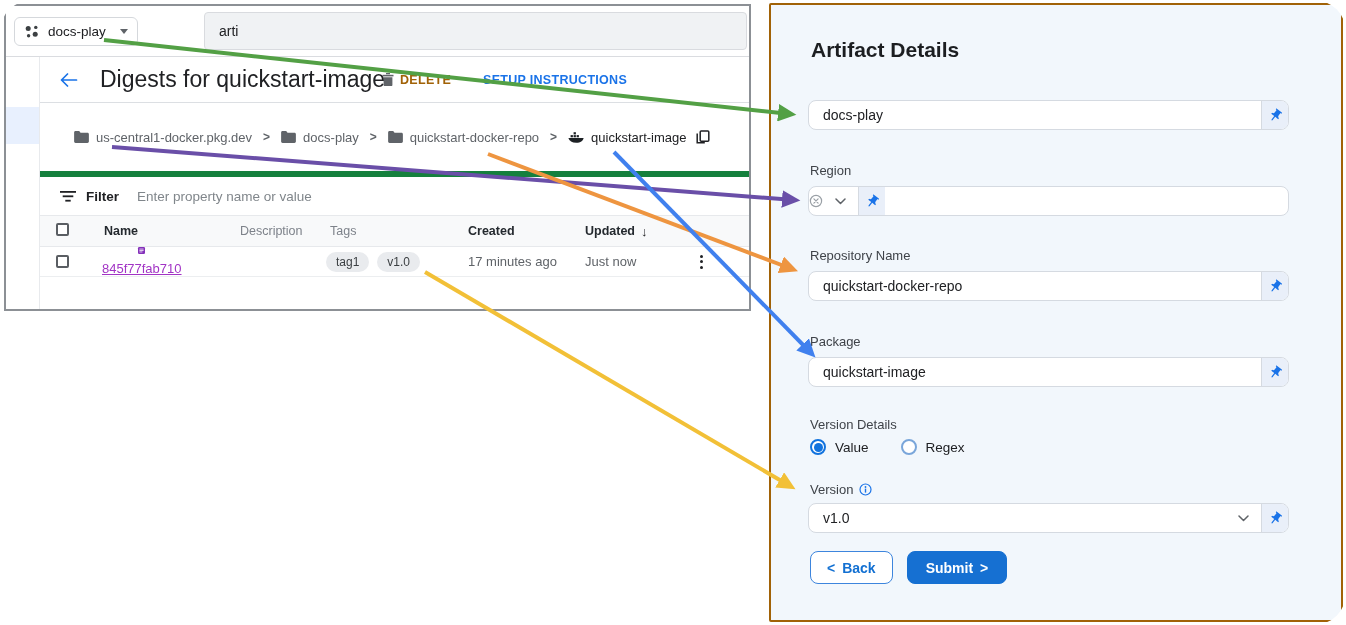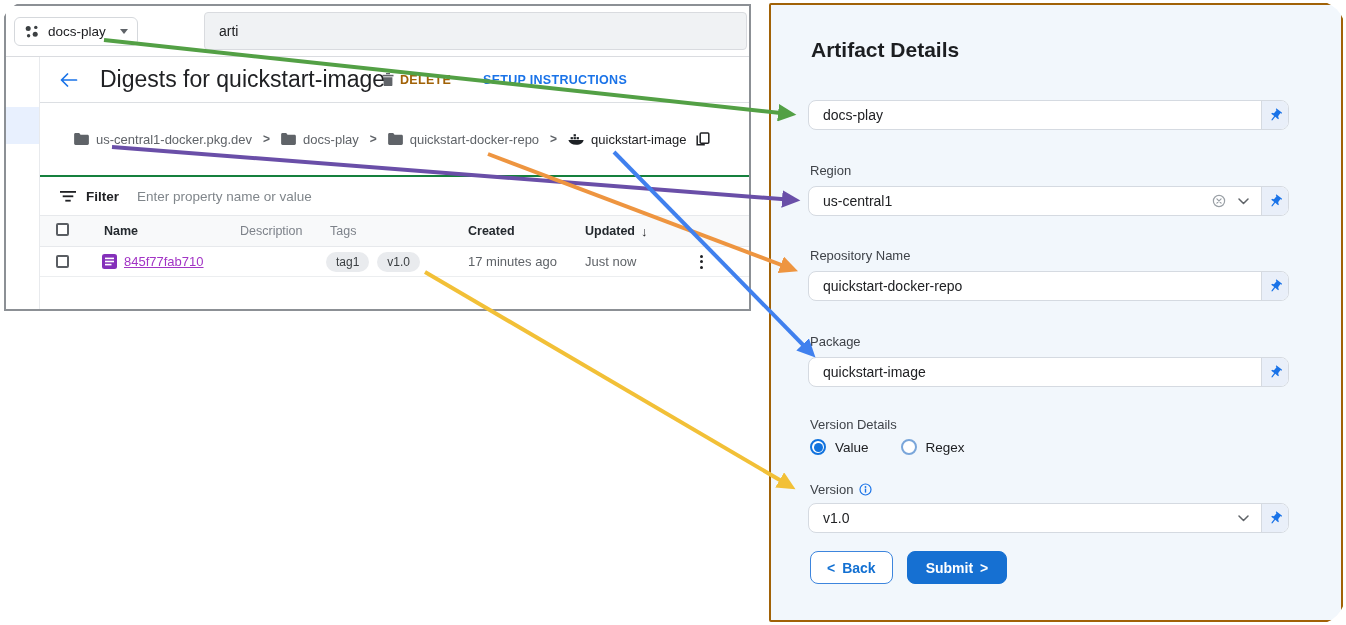--- a/index.html
+++ b/index.html
@@ -19,42 +19,42 @@
   .sidebar{position:absolute;left:0;top:51px;bottom:0;width:34px;background:#fff;border-right:1px solid #e8eaed;}
   .sidebar-sel{position:absolute;left:0;top:50px;width:100%;height:37px;background:#e8f0fe;}
 
   .hdr-row{position:absolute;left:34px;right:0;top:51px;height:46px;border-bottom:1px solid #dcdfe3;
     display:flex;align-items:center;padding-left:20px;}
   .hdr-title{font-size:23px;color:#202124;margin-left:22px;}
   .hdr-action{position:absolute;display:flex;align-items:center;gap:6px;font-size:12.5px;font-weight:700;letter-spacing:.3px;cursor:pointer;}
   .act-delete{left:342px;color:#a16207;}
   .act-setup{left:443px;color:#1a73e8;}
 
-  .crumb-row{position:absolute;left:34px;right:0;top:97px;height:74px;border-bottom:2px solid #15803d;
+  .crumb-row{position:absolute;left:34px;right:0;top:97px;height:74px;border-bottom:6px solid #15803d;
     display:flex;align-items:center;padding-left:34px;}
   .crumb{display:flex;align-items:center;gap:7px;font-size:13px;color:#5f6368;}
   .crumb.current{color:#202124;}
   .crumb-sep{margin:0 11px;color:#5f6368;font-size:12px;font-weight:700;}
 
   .filter-row{position:absolute;left:34px;right:0;top:171px;height:39px;border-bottom:1px solid #e7e9ec;
     display:flex;align-items:center;padding-left:20px;}
   .filter-label{font-size:13.5px;font-weight:600;color:#202124;margin-left:10px;}
   .filter-ph{font-size:13.5px;color:#80868b;margin-left:18px;}
 
   .thead{position:absolute;left:34px;right:0;top:210px;height:31px;background:#f8f9fa;border-bottom:1px solid #e7e9ec;}
   .trow{position:absolute;left:34px;right:0;top:241px;height:30px;background:#fff;border-bottom:1px solid #eceef0;}
   .cell{position:absolute;top:0;height:100%;display:flex;align-items:center;font-size:12.5px;}
   .col-name{left:64px;font-weight:600;color:#24292e;}
   .col-desc{left:200px;color:#7d828a;}
   .col-tags{left:290px;color:#7d828a;}
   .col-created{left:428px;font-weight:600;color:#24292e;}
   .col-updated{left:545px;font-weight:600;color:#24292e;gap:6px;}
   .sort-glyph{font-size:13px;font-weight:700;color:#202124;}
   .cbx{position:absolute;left:16px;top:50%;margin-top:-7px;width:13px;height:13px;border:2px solid #5a5e63;border-radius:2px;background:#fff;cursor:pointer;}
-  .digest-link{position:absolute;left:62px;top:0;height:100%;display:flex;align-items:center;gap:7px;cursor:pointer;}
+  .digest-link{position:absolute;left:62px;top:0;height:100%;display:flex;align-items:center;gap:7px;cursor:pointer;flex-direction:column;}
   .digest-link a{font-size:13px;color:#a234c5;text-decoration:underline;}
   .row-text{font-weight:400;color:#5f6368;font-size:13px;}
   .tagpill{display:inline-block;background:#e9ebee;color:#3c4043;border-radius:11px;padding:3px 10px;font-size:12px;}
   .tags-wrap{position:absolute;left:286px;top:0;height:100%;display:flex;align-items:center;gap:8px;}
   .dots-menu{position:absolute;left:660px;top:50%;margin-top:-7px;display:flex;flex-direction:column;gap:2.5px;cursor:pointer;}
   .dots-menu i{width:3px;height:3px;border-radius:50%;background:#1f2124;}
 
   
   #panel{position:absolute;left:769px;top:3px;width:574px;height:619px;border:2px solid #a16207;border-radius:2px;background:#f2f7fc;}
   .panel-title{position:absolute;left:40px;top:33px;font-size:21px;font-weight:700;color:#1c1e21;}
@@ -226,21 +226,20 @@
     <span class="val">docs-play</span>
     <span class="pin-btn">
       <svg width="15" height="15" viewBox="0 0 24 24">
             <path transform="rotate(38 12 12)" fill="#1a73e8" d="M16 9V4h1c.55 0 1-.45 1-1s-.45-1-1-1H7c-.55 0-1 .45-1 1s.45 1 1 1h1v5c0 1.66-1.34 3-3 3v2h5.97v7l1 1 1-1v-7H19v-2c-1.66 0-3-1.34-3-3z"></path>
           </svg>
     </span>
   </div>
 
   <div class="f-label" style="top:158px;">Region</div>
   <div class="field" style="top:181px;">
-    <span class="val">us-central1</span>
     <span class="ticon">
       <svg width="14" height="14" viewBox="0 0 14 14" fill="none">
         <circle cx="7" cy="7" r="5.6" stroke="#9aa0a6" stroke-width="1.2"></circle>
         <path d="M4.9 4.9l4.2 4.2M9.1 4.9 4.9 9.1" stroke="#9aa0a6" stroke-width="1.2" stroke-linecap="round"></path>
       </svg>
     </span>
     <span class="ticon">
       <svg width="11" height="7" viewBox="0 0 11 7" fill="none">
             <path d="M1 1l4.5 4.5L10 1" stroke="#5f6368" stroke-width="1.5" stroke-linecap="round" stroke-linejoin="round"></path>
           </svg>

